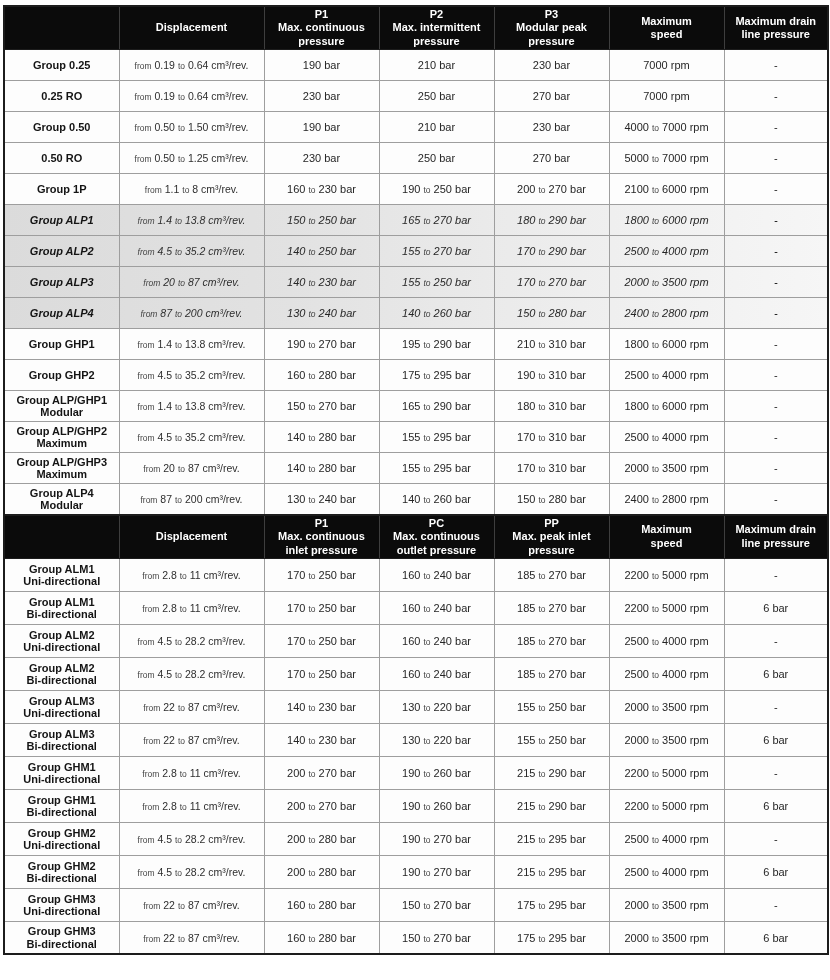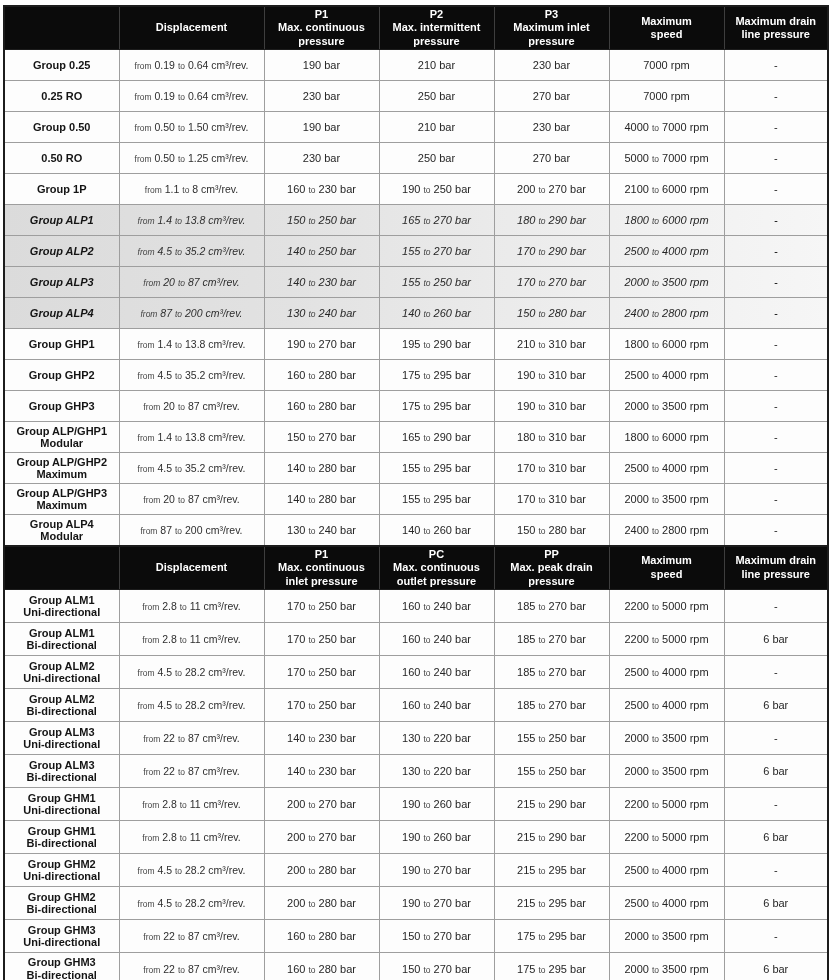--- a/index.html
+++ b/index.html
@@ -81,21 +81,21 @@
         <tr class="hdr-pumps">
           <th></th>
           <th>Displacement</th>
           <th>P1
 Max. continuous
 pressure</th>
           <th>P2
 Max. intermittent
 pressure</th>
           <th>P3
-Maximum inlet
+Modular peak
 pressure</th>
           <th>Maximum
 speed</th>
           <th>Maximum drain
 line pressure</th>
         </tr>
       </thead>
       <tbody class="pump-rows">
         <tr>
           <td class="row-label">Group 0.25</td>
@@ -187,29 +187,20 @@
           <td class="val fmt">1800 <span class="sm">to</span> 6000 rpm</td>
           <td class="val fmt">-</td>
         </tr>
         <tr>
           <td class="row-label">Group GHP2</td>
           <td class="val fmt disp"><span class="sm">from</span> 4.5 <span class="sm">to</span> 35.2 cm³/rev.</td>
           <td class="val fmt">160 <span class="sm">to</span> 280 bar</td>
           <td class="val fmt">175 <span class="sm">to</span> 295 bar</td>
           <td class="val fmt">190 <span class="sm">to</span> 310 bar</td>
           <td class="val fmt">2500 <span class="sm">to</span> 4000 rpm</td>
-          <td class="val fmt">-</td>
-        </tr>
-        <tr>
-          <td class="row-label">Group GHP3</td>
-          <td class="val fmt disp"><span class="sm">from</span> 20 <span class="sm">to</span> 87 cm³/rev.</td>
-          <td class="val fmt">160 <span class="sm">to</span> 280 bar</td>
-          <td class="val fmt">175 <span class="sm">to</span> 295 bar</td>
-          <td class="val fmt">190 <span class="sm">to</span> 310 bar</td>
-          <td class="val fmt">2000 <span class="sm">to</span> 3500 rpm</td>
           <td class="val fmt">-</td>
         </tr>
         <tr>
           <td class="row-label">Group ALP/GHP1
 Modular</td>
           <td class="val fmt disp"><span class="sm">from</span> 1.4 <span class="sm">to</span> 13.8 cm³/rev.</td>
           <td class="val fmt">150 <span class="sm">to</span> 270 bar</td>
           <td class="val fmt">165 <span class="sm">to</span> 290 bar</td>
           <td class="val fmt">180 <span class="sm">to</span> 310 bar</td>
           <td class="val fmt">1800 <span class="sm">to</span> 6000 rpm</td>
@@ -261,21 +252,21 @@
         <tr class="hdr-motors">
           <th></th>
           <th>Displacement</th>
           <th>P1
 Max. continuous
 inlet pressure</th>
           <th>PC
 Max. continuous
 outlet pressure</th>
           <th>PP
-Max. peak drain
+Max. peak inlet
 pressure</th>
           <th>Maximum
 speed</th>
           <th>Maximum drain
 line pressure</th>
         </tr>
       </thead>
       <tbody class="motor-rows">
         <tr>
           <td class="row-label">Group ALM1

